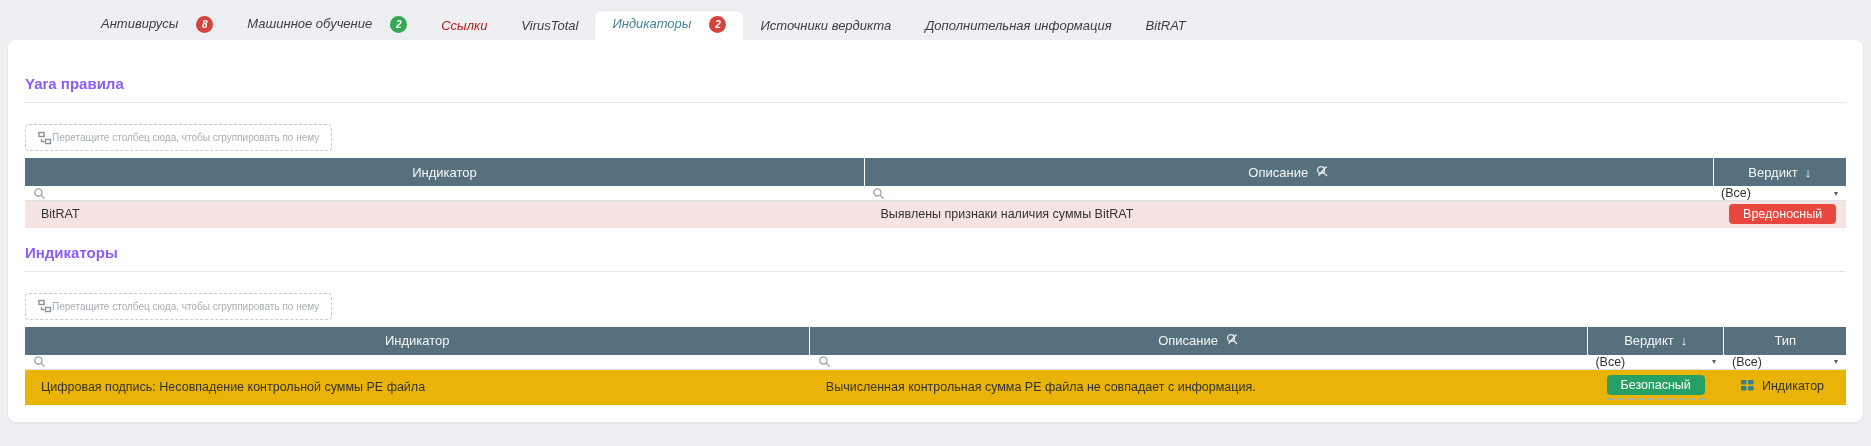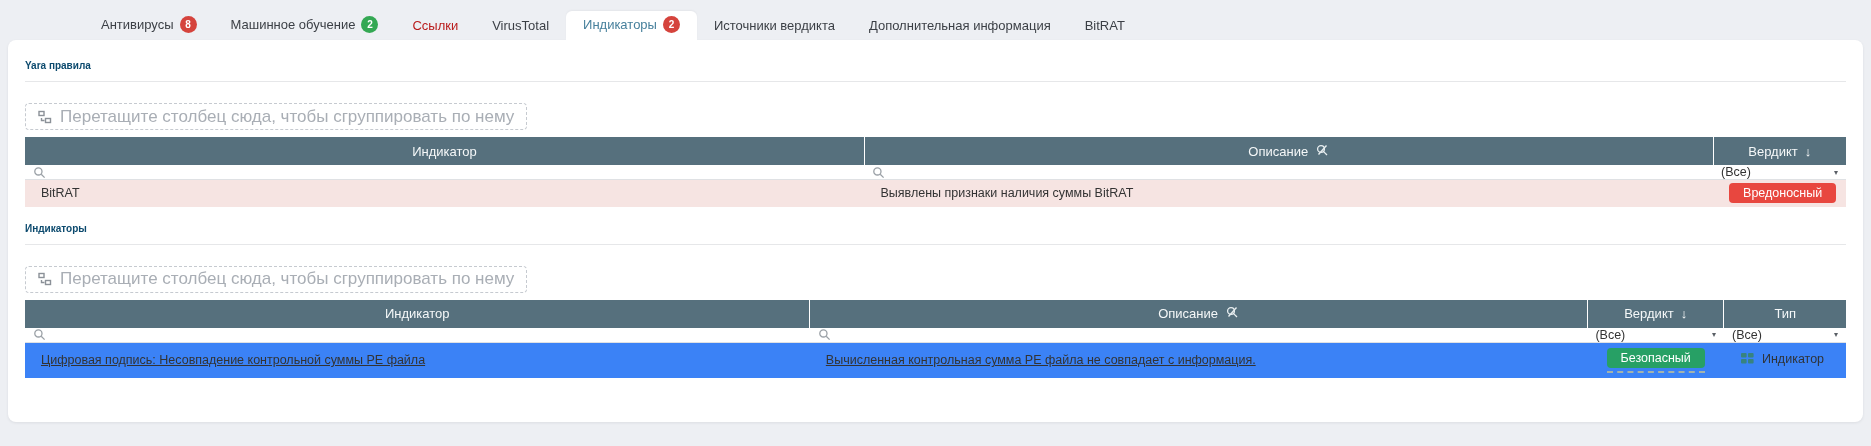--- a/index.html
+++ b/index.html
@@ -13,28 +13,29 @@
   }
   
   .tabbar {
     display: flex;
     align-items: flex-end;
     padding: 14px 0 0 84px;
     height: 40px;
   }
   .tab {
     display: inline-flex;
-    align-items: center;
-    gap: 6px;
+    align-items: flex-start;
+    gap: 18px;
     padding: 5px 17px 7px 17px;
     font-size: 13px;
     color: #3b3f45;
     cursor: pointer;
     border-radius: 6px 6px 0 0;
     white-space: nowrap;
+    font-style: italic;
   }
   .tab.disabled { color: #b91c1c; cursor: default; }
   .tab.active {
     background: #ffffff;
     color: #47809c;
     box-shadow: 0 -1px 2px rgba(0,0,0,0.04);
   }
   .tab-badge {
     display: inline-flex;
     align-items: center;
@@ -52,41 +53,40 @@
   
   .card {
     margin: 0 8px;
     background: #ffffff;
     border-radius: 8px;
     box-shadow: 0 1px 3px rgba(20,30,40,0.08);
     padding: 14px 17px 12px 17px;
     height: 382px;
   }
   .section-title {
-    font-size: 10px;
+    font-size: 15px;
     font-weight: bold;
-    color: #0c4a6e;
-    margin: 6px 0 10px 0;
+    color: #8b5cf6;
+    margin: 21px 0 10px 0;
   }
   .section-rule {
     border: none;
     border-top: 1px solid #e6e7e9;
     margin: 0 0 0 0;
   }
   
   .group-panel {
     display: inline-flex;
     align-items: center;
-    gap: 8px;
     margin: 21px 0 7px 0;
     padding: 5px 12px;
     border: 1px dashed #c6cad0;
     border-radius: 4px;
     color: #a9aeb5;
-    font-size: 17px;
+    font-size: 10px;
     height: 27px;
   }
   .group-icon svg { display: block; }
   
   table.grid {
     width: 100%;
     border-collapse: collapse;
     table-layout: fixed;
   }
   tr.head th {
@@ -123,21 +123,21 @@
   .caret { font-size: 8px; color: #5a5f66; }
   tr.row td {
     font-size: 12.5px;
     color: #333;
     padding: 0 16px;
     vertical-align: middle;
     overflow: hidden;
     white-space: nowrap;
   }
   tr.row.malicious td { background: #f6e4e2; height: 27px; }
-  tr.row.safe td { background: #3b82f6; height: 36px; text-decoration: underline; }
+  tr.row.safe td { background: #eab308; height: 36px; }
   .verdict-cell { text-align: center; }
   .badge-wrap { display: inline-block; }
   .verdict-badge {
     display: block;
     padding: 3px 14px;
     border-radius: 4px;
     color: #ffffff;
     font-size: 12.5px;
     text-align: center;
     cursor: pointer;

